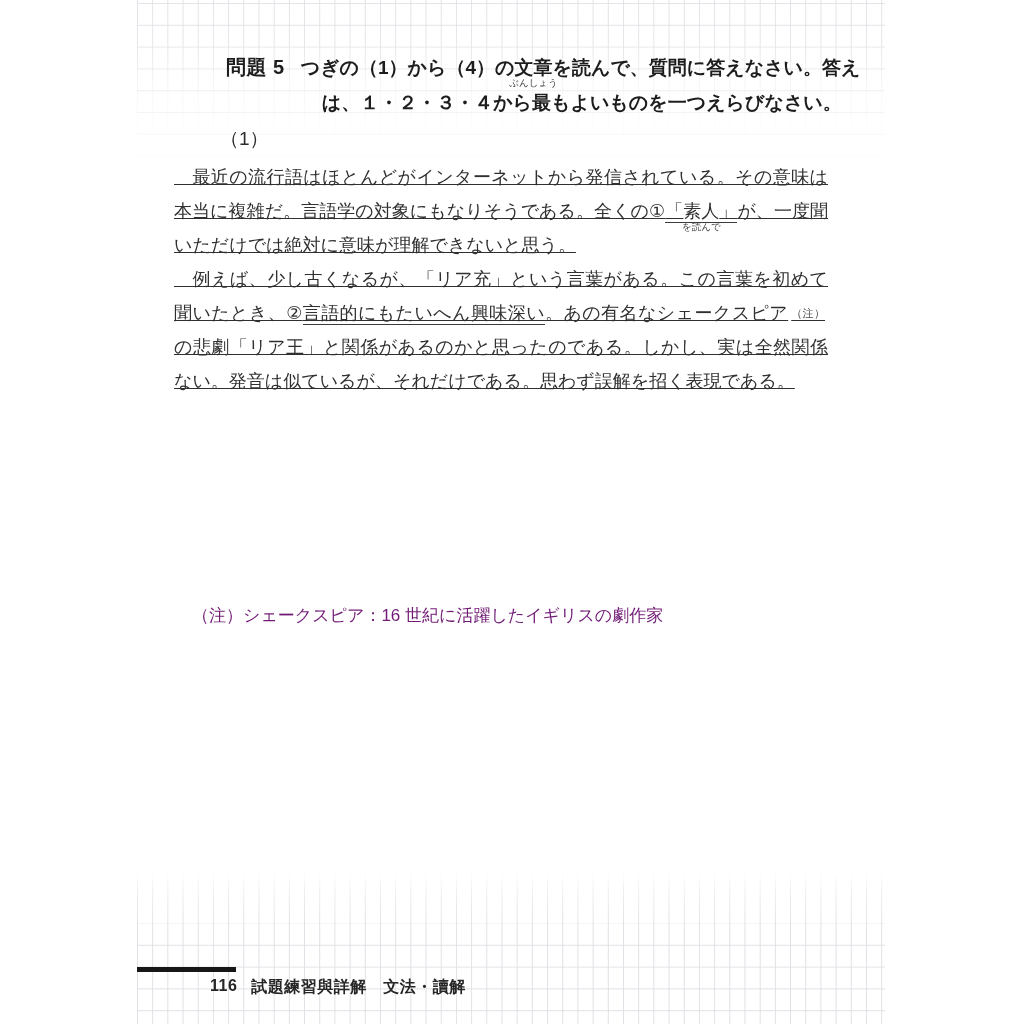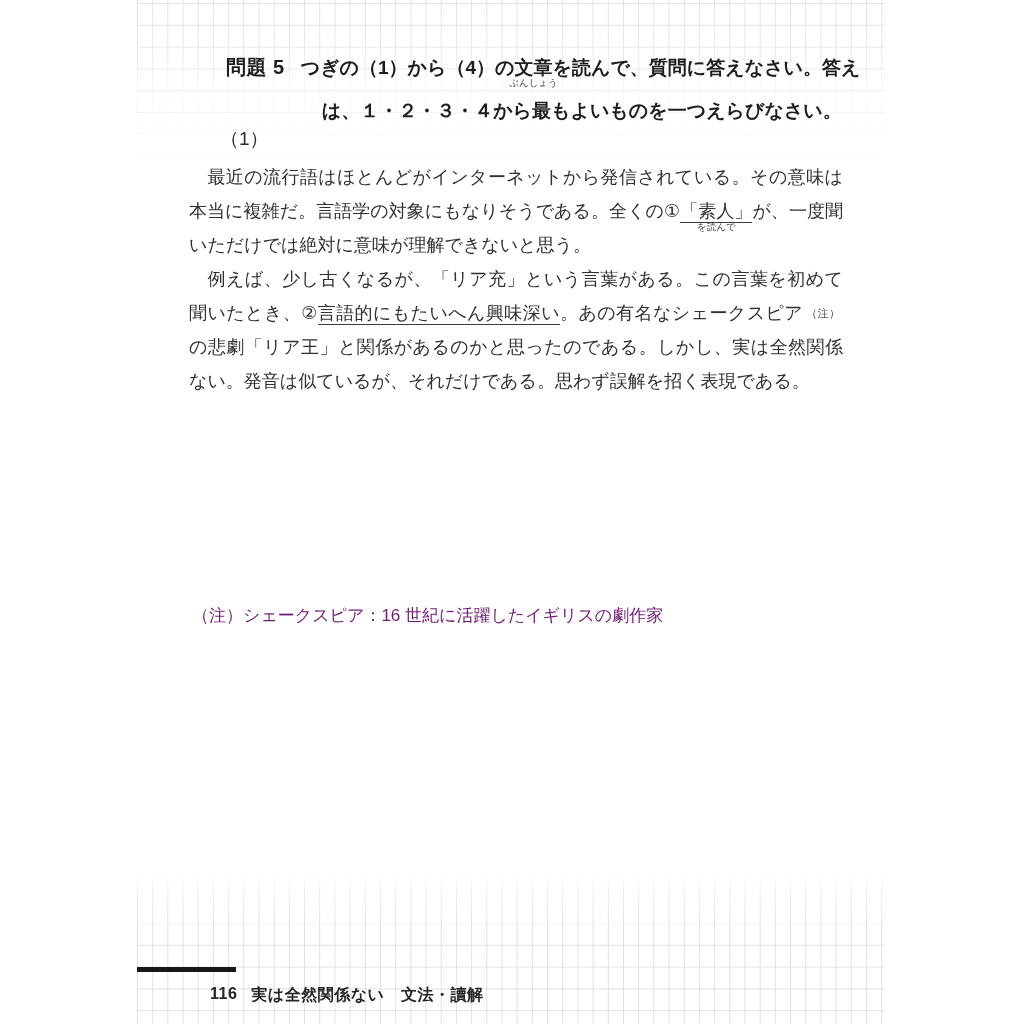--- a/index.html
+++ b/index.html
@@ -39,44 +39,44 @@
     -webkit-mask-image:linear-gradient(to bottom,transparent 42px,rgba(0,0,0,.85) 70px,rgba(0,0,0,.95) 100%);
             mask-image:linear-gradient(to bottom,transparent 42px,rgba(0,0,0,.85) 70px,rgba(0,0,0,.95) 100%);
   }
   
   .heading{
     position:absolute;top:50px;left:226px;display:flex;gap:16px;
     font-weight:bold;color:#1d1d1d;font-size:19px;
   }
   .heading-label{font-size:20px;white-space:nowrap;line-height:35px;letter-spacing:.5px;}
   .h-line{line-height:35px;white-space:nowrap;}
-  .h-line2{padding-left:21px;margin-top:8px;}
+  .h-line2{padding-left:21px;}
   
   .section-marker{position:absolute;top:126px;left:220px;font-size:19px;color:#2c2c2c;}
   
   .passage{
-    position:absolute;top:160px;left:189px;width:654px;
-    font-size:18px;line-height:34px;text-align:justify;color:#303030;
+    position:absolute;top:160px;left:174px;width:654px;
+    font-size:18px;line-height:34px;text-align:justify;color:#303030;text-decoration:underline;
   }
   .passage p{margin:0;}
   
   .ruby{position:relative;display:inline-block;line-height:inherit;}
   .ruby .rt{
     position:absolute;top:-8px;left:50%;transform:translateX(-50%);
     font-size:9.5px;line-height:1;font-weight:normal;color:#3a3a3a;white-space:nowrap;margin-top:36px;
   }
   .u{border-bottom:1.5px solid #3c3c3c;padding-bottom:1px;}
   .note-ref{font-size:11px;color:#4a4a4a;padding:0 3px;vertical-align:2px;}
   
   .note-line{position:absolute;top:604px;left:192px;font-size:17px;color:#701a75;}
   
   .footer-bar{position:absolute;left:137px;top:967px;width:99px;height:5px;background:#171717;}
   .footer{
     position:absolute;left:210px;top:977px;display:flex;gap:14px;
-    font-size:16px;font-weight:bold;color:#262626;letter-spacing:.5px;margin-top:8px;
+    font-size:16px;font-weight:bold;color:#262626;letter-spacing:.5px;
   }
 </style>
 </head>
 <body>
 
 <div class="grid" id="grid-top-v"></div>
 <div class="grid" id="grid-top-h"></div>
 <div class="grid" id="grid-bottom-v"></div>
 <div class="grid" id="grid-bottom-h"></div>
 
@@ -93,14 +93,14 @@
 <div class="passage">
     <p>　最近の流行語はほとんどがインターネットから発信されている。その意味は本当に複雑だ。言語学の対象にもなりそうである。全くの①<span class="u">「<span class="ruby"><span>素人</span><span class="rt">を読んで</span></span>」</span>が、一度聞いただけでは絶対に意味が理解できないと思う。</p>
     <p>　例えば、少し古くなるが、「リア充」という言葉がある。この言葉を初めて聞いたとき、②<span class="u">言語的にもたいへん興味深い</span>。あの有名なシェークスピア<span class="note-ref">（注）</span>の悲劇「リア王」と関係があるのかと思ったのである。しかし、実は全然関係ない。発音は似ているが、それだけである。思わず誤解を招く表現である。</p>
   </div>
 
 <div class="note-line">（注）シェークスピア：16 世紀に活躍したイギリスの劇作家</div>
 
 <div class="footer-bar"></div>
 <div class="footer">
   <span>116</span>
-  <span>実は全然関係ない　文法・讀解</span>
+  <span>試題練習與詳解　文法・讀解</span>
 </div>
 
 </body></html>

